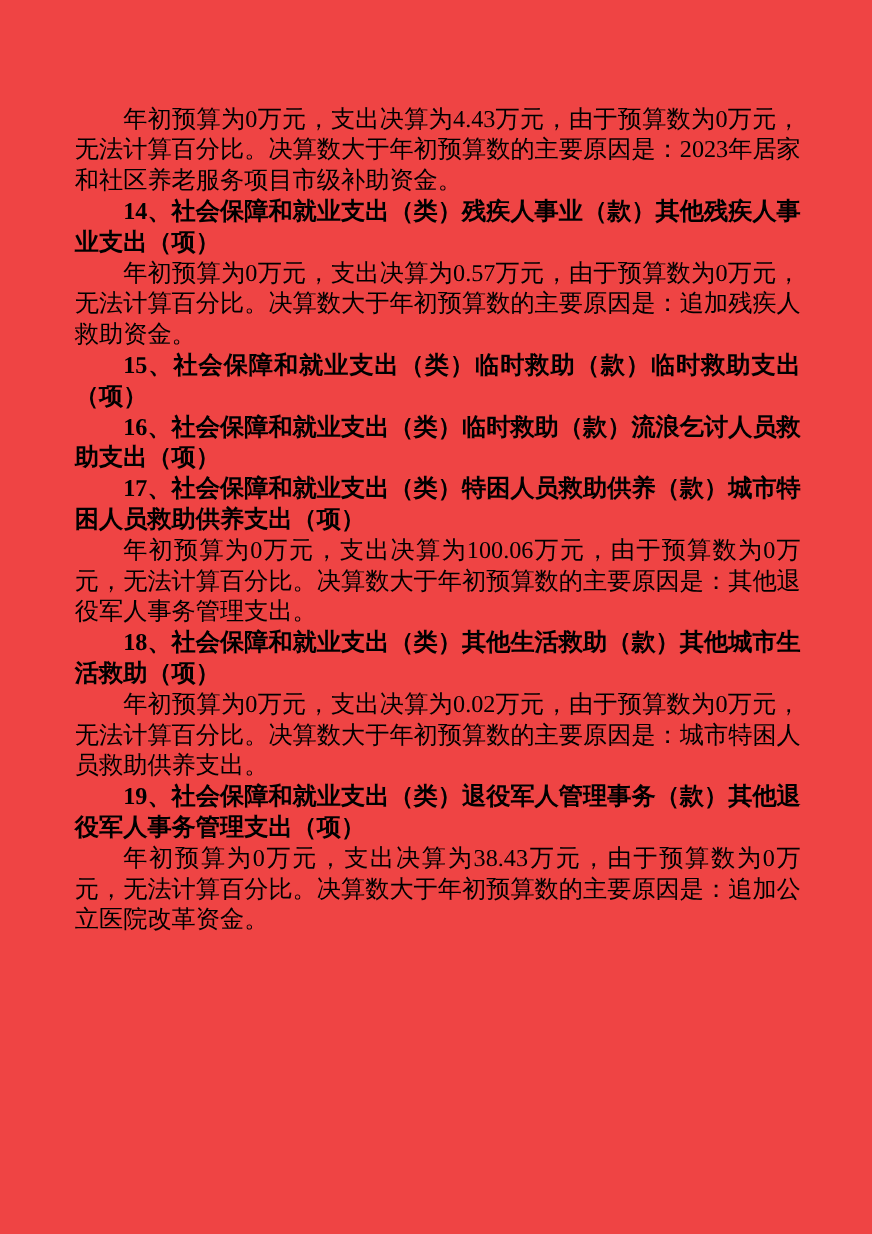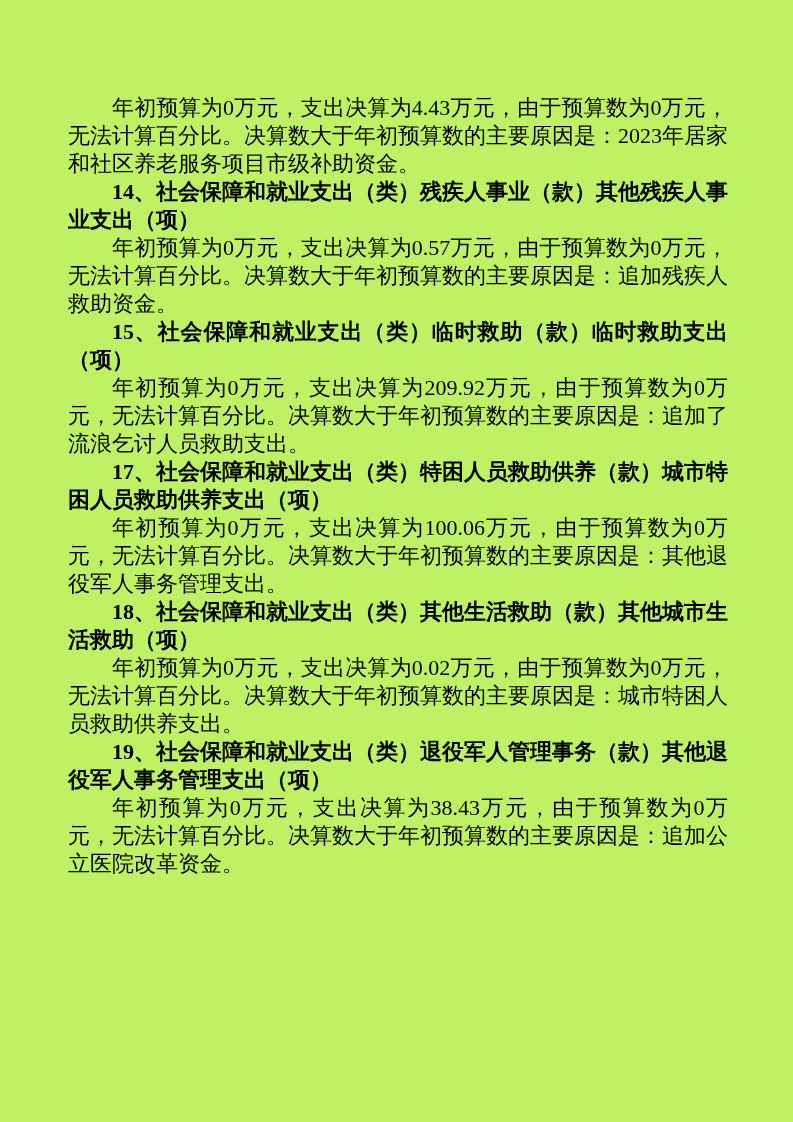--- a/index.html
+++ b/index.html
@@ -4,21 +4,21 @@
 <style>
   html, body {
     margin: 0;
     padding: 0;
     background: #ffffff;
   }
   .page {
     position: relative;
     width: 793px;
     height: 1122px;
-    background: #bef264;
+    background: #ef4444;
     overflow: hidden;
     font-family: "Liberation Serif", "DejaVu Serif", serif;
     color: #000000;
   }
   .doc-body {
     position: absolute;
     top: 94px;
     left: 68px;
     width: 660px;
     font-size: 22px;
@@ -42,21 +42,21 @@
 </style>
 </head>
 <body>
 
 <div class="page">
   <div class="doc-body">
       <p class="paragraph">年初预算为0万元，支出决算为4.43万元，由于预算数为0万元，无法计算百分比。决算数大于年初预算数的主要原因是：2023年居家和社区养老服务项目市级补助资金。</p>
       <p class="heading">14、社会保障和就业支出（类）残疾人事业（款）其他残疾人事业支出（项）</p>
       <p class="paragraph">年初预算为0万元，支出决算为0.57万元，由于预算数为0万元，无法计算百分比。决算数大于年初预算数的主要原因是：追加残疾人救助资金。</p>
       <p class="heading">15、社会保障和就业支出（类）临时救助（款）临时救助支出（项）</p>
-      <p class="paragraph">年初预算为0万元，支出决算为209.92万元，由于预算数为0万元，无法计算百分比。决算数大于年初预算数的主要原因是：追加了流浪乞讨人员救助支出。</p>
+      <p class="heading">16、社会保障和就业支出（类）临时救助（款）流浪乞讨人员救助支出（项）</p>
       <p class="heading">17、社会保障和就业支出（类）特困人员救助供养（款）城市特困人员救助供养支出（项）</p>
       <p class="paragraph">年初预算为0万元，支出决算为100.06万元，由于预算数为0万元，无法计算百分比。决算数大于年初预算数的主要原因是：其他退役军人事务管理支出。</p>
       <p class="heading">18、社会保障和就业支出（类）其他生活救助（款）其他城市生活救助（项）</p>
       <p class="paragraph">年初预算为0万元，支出决算为0.02万元，由于预算数为0万元，无法计算百分比。决算数大于年初预算数的主要原因是：城市特困人员救助供养支出。</p>
       <p class="heading">19、社会保障和就业支出（类）退役军人管理事务（款）其他退役军人事务管理支出（项）</p>
       <p class="paragraph">年初预算为0万元，支出决算为38.43万元，由于预算数为0万元，无法计算百分比。决算数大于年初预算数的主要原因是：追加公立医院改革资金。</p>
     </div>
 </div>
 
 </body></html>

